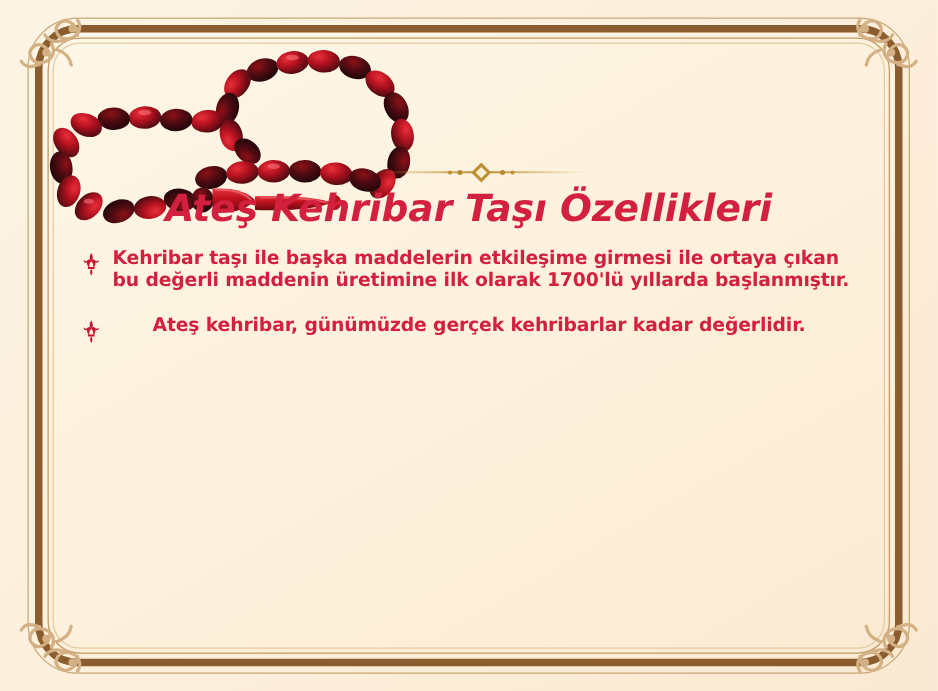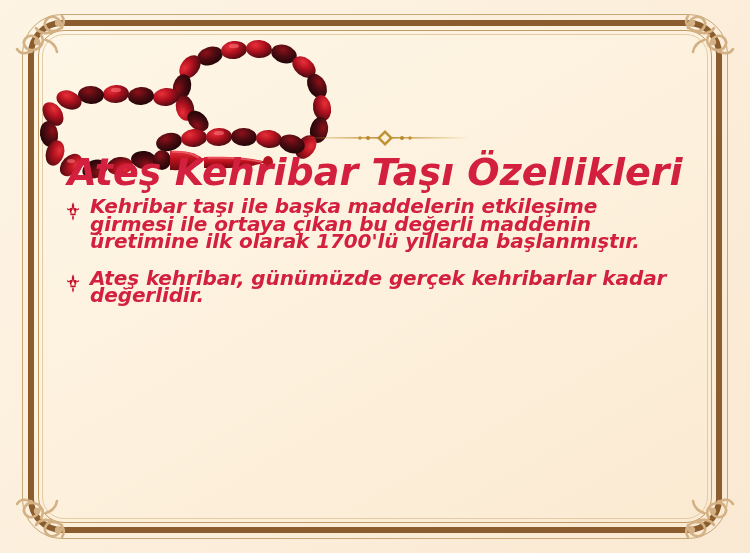--- a/index.html
+++ b/index.html
@@ -79,21 +79,21 @@
   }
   
   .title{
     position:absolute;
     left:60px;top:150px;
     width:630px;
     text-align:center;
     font-family:"DejaVu Sans", sans-serif;
     font-style:italic;
     font-weight:bold;
-    font-size:38px;
+    font-size:30px;
     letter-spacing:0px;
     color:#D3203F;
     white-space:nowrap;
   }
   
   .bullets{
     position:absolute;
     left:62px;top:198px;
     width:620px;
   }
@@ -103,23 +103,22 @@
     margin-bottom:19px;
   }
   .bullet-icon{
     flex:0 0 auto;
     width:22px;height:22px;
     margin-top:2px;
     margin-right:6px;
   }
   .bullet-text{
     font-family:"DejaVu Sans", sans-serif;
-    font-style:italic;
     font-weight:bold;
-    font-size:20px;
+    font-size:15px;
     line-height:17.5px;
     color:#D3203F;
     letter-spacing:-0.1px;
   }
 </style>
 </head>
 <body>
 
 <div class="poster">
 
@@ -292,21 +291,21 @@
           <path d="M11 2.2 C12.5 5, 12.8 7.2, 11 9.4 C9.2 7.2, 9.5 5, 11 2.2 Z"></path>
           <path d="M11 9 C12.6 10.4, 13 12.6, 12.2 14.6 C13.6 13.6, 14.6 11.8, 14.4 9.8 C16.2 10.8, 17.4 9.4, 17 7.8 C16.4 9.2, 15 9.2, 14 8.2 C12.9 7.2, 11.9 7.6, 11 9 Z"></path>
           <path d="M11 9 C9.4 10.4, 9 12.6, 9.8 14.6 C8.4 13.6, 7.4 11.8, 7.6 9.8 C5.8 10.8, 4.6 9.4, 5 7.8 C5.6 9.2, 7 9.2, 8 8.2 C9.1 7.2, 10.1 7.6, 11 9 Z"></path>
           <path d="M8.3 13.6 L13.7 13.6 L13.7 15.2 L8.3 15.2 Z"></path>
           <path d="M11 14.8 C12.2 17, 12.3 18.6, 11 20.4 C9.7 18.6, 9.8 17, 11 14.8 Z"></path>
         </g>
       </svg>
       <div class="bullet-text">Kehribar taşı ile başka maddelerin etkileşime girmesi ile ortaya çıkan bu değerli maddenin üretimine ilk olarak 1700'lü yıllarda başlanmıştır.</div>
     </div>
 
-    <div class="bullet-row" style="margin-top:6px;">
+    <div class="bullet-row" style="margin-top:6px;gap:32px;">
       <svg class="bullet-icon" viewBox="0 0 22 22">
         <g fill="#C8152F">
           <path d="M11 2.2 C12.5 5, 12.8 7.2, 11 9.4 C9.2 7.2, 9.5 5, 11 2.2 Z"></path>
           <path d="M11 9 C12.6 10.4, 13 12.6, 12.2 14.6 C13.6 13.6, 14.6 11.8, 14.4 9.8 C16.2 10.8, 17.4 9.4, 17 7.8 C16.4 9.2, 15 9.2, 14 8.2 C12.9 7.2, 11.9 7.6, 11 9 Z"></path>
           <path d="M11 9 C9.4 10.4, 9 12.6, 9.8 14.6 C8.4 13.6, 7.4 11.8, 7.6 9.8 C5.8 10.8, 4.6 9.4, 5 7.8 C5.6 9.2, 7 9.2, 8 8.2 C9.1 7.2, 10.1 7.6, 11 9 Z"></path>
           <path d="M8.3 13.6 L13.7 13.6 L13.7 15.2 L8.3 15.2 Z"></path>
           <path d="M11 14.8 C12.2 17, 12.3 18.6, 11 20.4 C9.7 18.6, 9.8 17, 11 14.8 Z"></path>
         </g>
       </svg>
       <div class="bullet-text">Ateş kehribar, günümüzde gerçek kehribarlar kadar değerlidir.</div>

